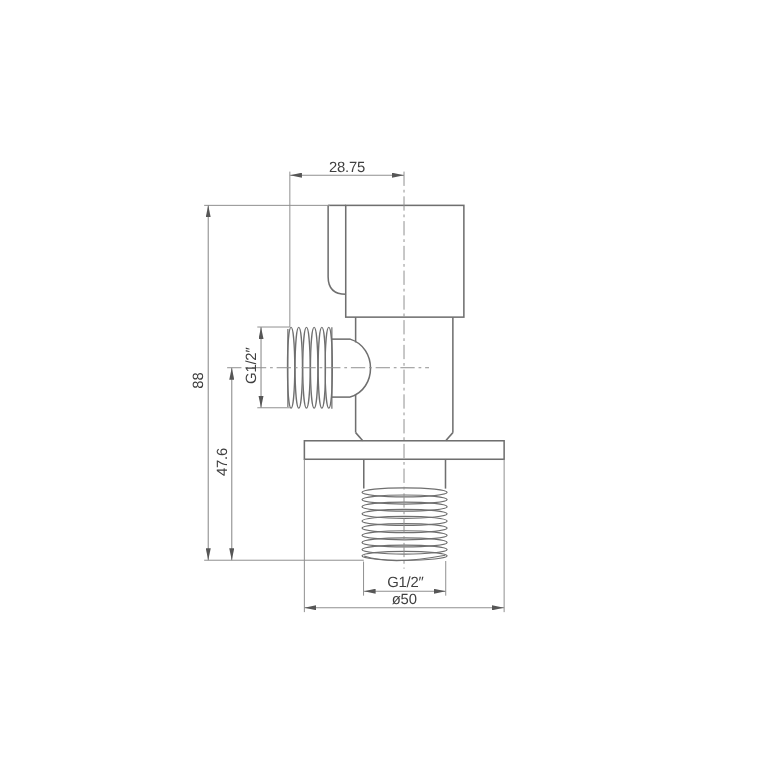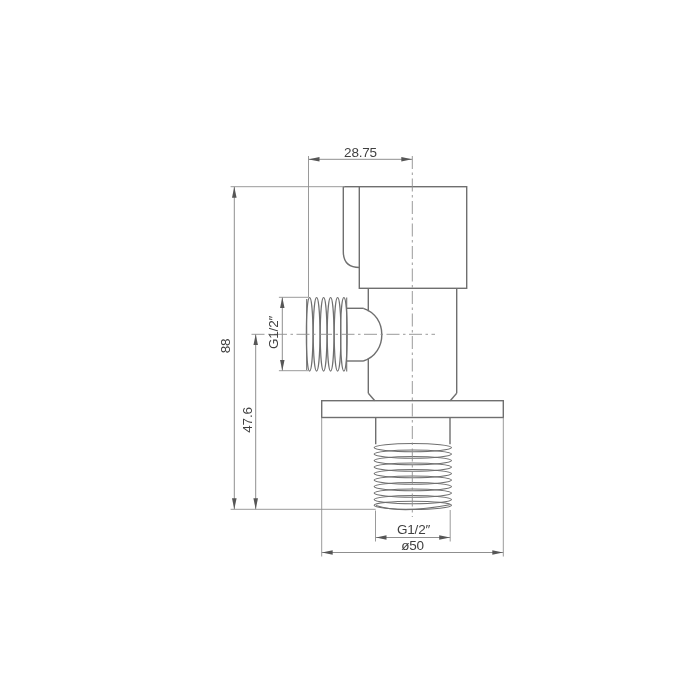--- a/index.html
+++ b/index.html
@@ -10,21 +10,21 @@
     --text:#3f3f3f;
     --arrow:#565656;
   }
   html,body{margin:0;padding:0;}
   body{
     width:700px;height:700px;
     background:var(--background);
     font-family:"Liberation Sans", sans-serif;
     overflow:hidden;
   }
-  .stage{position:relative;width:604px;height:700px;margin-left:45px;}
+  .stage{position:relative;width:604px;height:700px;}
   svg{position:absolute;left:0;top:0;}
   .part{stroke:var(--part-line);stroke-width:1.4;fill:none;}
   .part-thin{stroke:var(--part-line);stroke-width:1.1;fill:none;}
   .dim{stroke:var(--dim-line);stroke-width:1;fill:none;}
   .ext{stroke:var(--dim-line);stroke-width:0.9;fill:none;}
   .cl{stroke:var(--center-line);stroke-width:0.9;fill:none;stroke-dasharray:13 3.5 2.5 3.5;}
   .dimtext{
     fill:var(--text);
     font-size:13.5px;
     font-family:"Liberation Sans", sans-serif;

